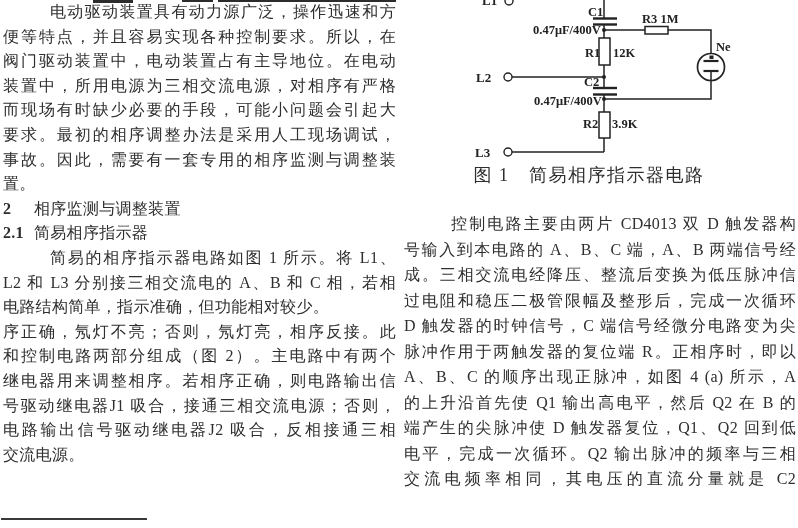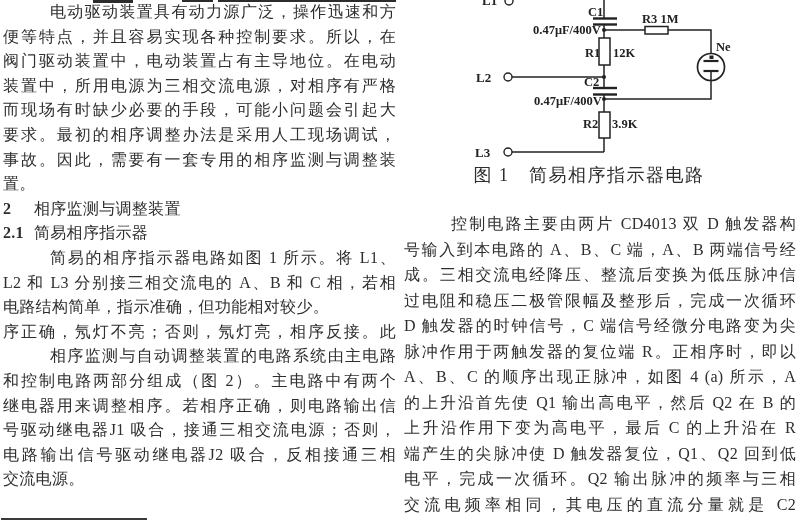--- a/index.html
+++ b/index.html
@@ -58,21 +58,20 @@
     <div class="tl">而现场有时缺少必要的手段，可能小问题会引起大</div>
     <div class="tl">要求。最初的相序调整办法是采用人工现场调试，</div>
     <div class="tl">事故。因此，需要有一套专用的相序监测与调整装</div>
     <div class="tl nj">置。</div>
     <div class="tl hd"><span class="hn">2</span><span class="ht">相序监测与调整装置</span></div>
     <div class="tl hd"><span class="hn">2.1</span><span class="ht">简易相序指示器</span></div>
     <div class="tl ind">简易的相序指示器电路如图 1 所示。将 L1、</div>
     <div class="tl">L2 和 L3 分别接三相交流电的 A、B 和 C 相，若相</div>
     <div class="tl nj">电路结构简单，指示准确，但功能相对较少。</div>
     <div class="tl">序正确，氖灯不亮；否则，氖灯亮，相序反接。此</div>
-    <div class="tl ind">相序监测与自动调整装置的电路系统由主电路</div>
     <div class="tl">和控制电路两部分组成（图 2）。主电路中有两个</div>
     <div class="tl">继电器用来调整相序。若相序正确，则电路输出信</div>
     <div class="tl">号驱动继电器J1 吸合，接通三相交流电源；否则，</div>
     <div class="tl">电路输出信号驱动继电器J2 吸合，反相接通三相</div>
     <div class="tl nj">交流电源。</div>
   </div>
 
 <div id="underline-rule"></div>
 
 <div id="figure-area">
@@ -142,17 +141,16 @@
 
 <div id="right-text" class="col">
     <div class="tl ind">控制电路主要由两片 CD4013 双 D 触发器构</div>
     <div class="tl">号输入到本电路的 A、B、C 端，A、B 两端信号经</div>
     <div class="tl">成。三相交流电经降压、整流后变换为低压脉冲信</div>
     <div class="tl">过电阻和稳压二极管限幅及整形后，完成一次循环</div>
     <div class="tl">D 触发器的时钟信号，C 端信号经微分电路变为尖</div>
     <div class="tl">脉冲作用于两触发器的复位端 R。正相序时，即以</div>
     <div class="tl">A、B、C 的顺序出现正脉冲，如图 4 (a) 所示，A</div>
     <div class="tl">的上升沿首先使 Q1 输出高电平，然后 Q2 在 B 的</div>
-    <div class="tl">上升沿作用下变为高电平，最后 C 的上升沿在 R</div>
     <div class="tl">端产生的尖脉冲使 D 触发器复位，Q1、Q2 回到低</div>
     <div class="tl">电平，完成一次循环。Q2 输出脉冲的频率与三相</div>
     <div class="tl">交流电频率相同，其电压的直流分量就是 C2</div>
   </div>
 
 </body></html>

